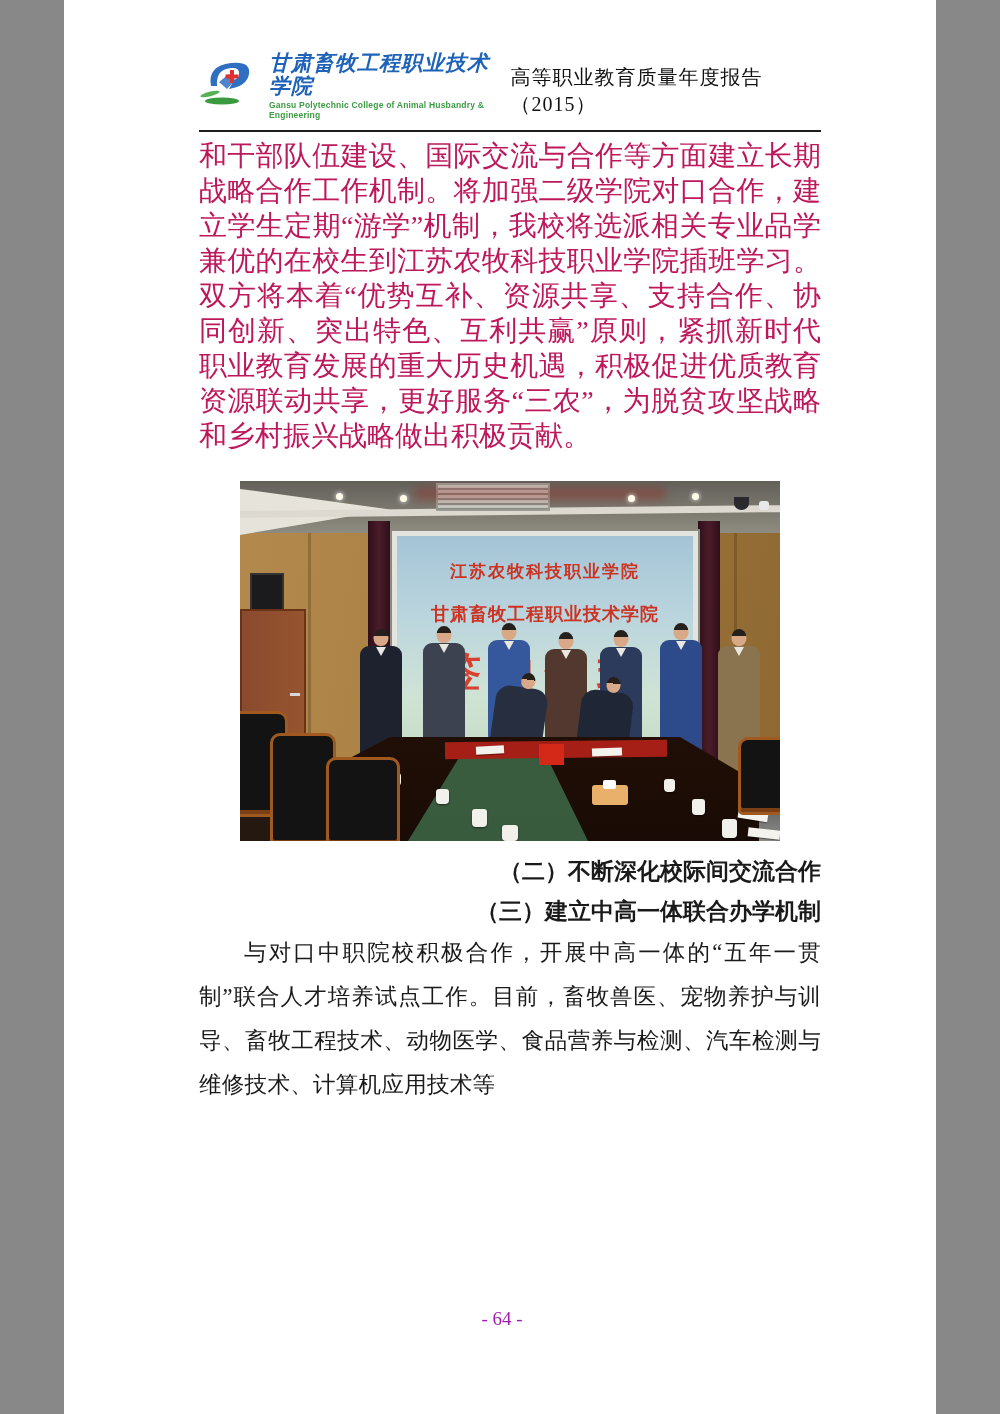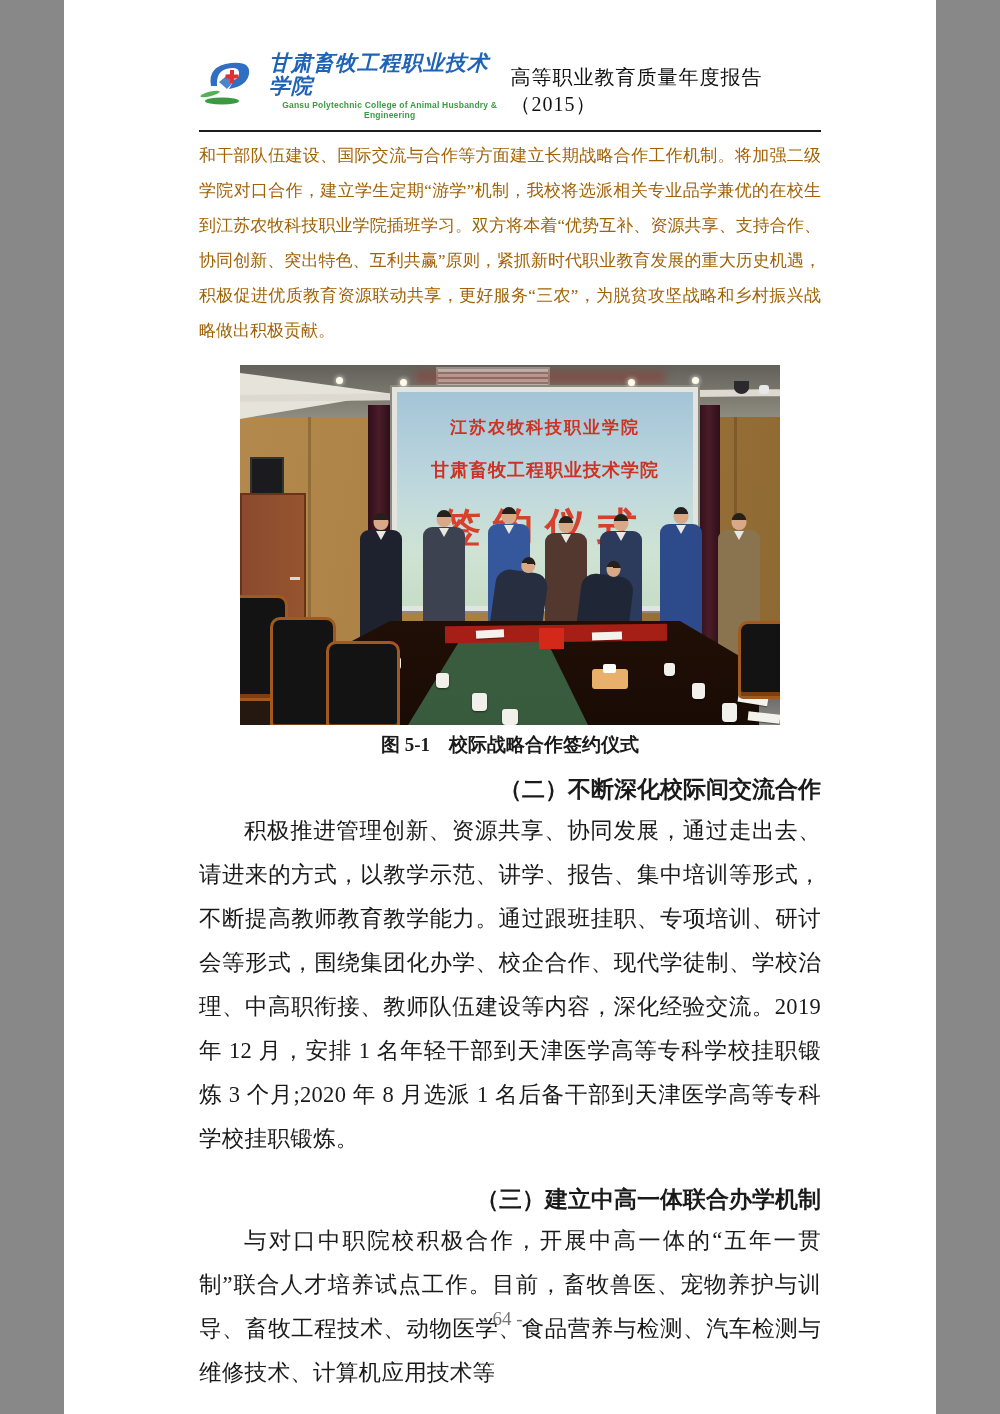--- a/index.html
+++ b/index.html
@@ -6,50 +6,50 @@
   .page{position:relative;width:872px;height:1414px;margin:0 auto;background:#ffffff;overflow:hidden;
         font-family:"Liberation Serif","DejaVu Serif",serif;color:#1a1a1a;}
   
   .header{margin:52px 115px 0 135px;padding-bottom:10px;border-bottom:2.5px solid #1c1c1c;
           display:flex;align-items:flex-end;justify-content:space-between;}
   .logo{display:flex;align-items:center;gap:8px;}
   .logo-txt{display:flex;flex-direction:column;line-height:1.1;}
   .logo-cn{font-size:21px;font-weight:bold;font-style:italic;color:#1f63b8;letter-spacing:1px;
            font-family:"Liberation Serif","DejaVu Serif",serif;}
   .logo-en{font-size:8.5px;font-weight:bold;color:#3d9a44;margin-top:3px;letter-spacing:.2px;
-           font-family:"Liberation Sans","DejaVu Sans",sans-serif;text-align:center;}
+           font-family:"Liberation Sans","DejaVu Sans",sans-serif;}
   .report-title{font-size:20px;color:#111;letter-spacing:1px;padding-bottom:2px;}
   
   .content{margin:0 115px 0 135px;}
   .para{text-align:justify;}
-  .para-blue{margin-top:6px;font-size:17px;line-height:35px;color:#a16207;}
+  .para-blue{margin-top:6px;font-size:28px;line-height:35px;color:#be185d;}
   .para-body{font-size:22.5px;line-height:44px;text-indent:2em;letter-spacing:.3px;}
   .heading{font-family:"Liberation Sans","DejaVu Sans",sans-serif;font-weight:bold;
            font-size:23px;text-indent:55px;margin:14px 0 0 0;line-height:32px;text-align:right;}
   .h3{margin-top:8px;}
   .caption{text-align:center;font-weight:bold;font-size:19px;margin-top:6px;line-height:28px;}
-  .footer{position:absolute;bottom:84px;left:4px;right:0;text-align:center;font-size:19px;color:#737373;}
+  .footer{position:absolute;bottom:84px;left:4px;right:0;text-align:center;font-size:19px;color:#a21caf;}
   
   .photo{position:relative;width:540px;height:360px;margin:6px auto 0 auto;overflow:hidden;
          background:linear-gradient(100deg,#b3894d 0%,#a97f42 45%,#9a7238 70%,#8d6832 100%);}
   .photo .panels{position:absolute;inset:0;background:repeating-linear-gradient(90deg,rgba(0,0,0,0) 0 68px,rgba(60,35,5,.25) 68px 71px);}
   .ph{position:absolute;}
   .ceiling{left:0;top:0;width:100%;height:52px;background:linear-gradient(180deg,#63605a,#8e8b80);z-index:2;}
   .wedge{left:0;top:8px;width:150px;height:46px;background:#e6e4da;clip-path:polygon(0 0,100% 45%,0 100%);z-index:3;}
   .beam{left:0;top:27px;width:100%;height:7px;background:#ddd9d0;transform:rotate(-.6deg);z-index:3;}
   .vent{left:196px;top:2px;width:110px;height:24px;background:repeating-linear-gradient(180deg,#c8c8c2 0 3px,#8a8a84 3px 5px);border:2px solid #9a9a94;z-index:3;}
   .ceilred{left:175px;top:6px;width:250px;height:13px;background:rgba(150,40,30,.38);filter:blur(4px);z-index:3;}
   .light{width:7px;height:7px;border-radius:50%;background:#fffbe8;box-shadow:0 0 5px #fff;z-index:4;}
   .cam{left:494px;top:16px;width:15px;height:13px;border-radius:0 0 50% 50%;background:#2a2a2e;z-index:4;}
   .cam2{left:519px;top:20px;width:10px;height:9px;border-radius:3px;background:#e8e8e8;z-index:4;}
   .curtain{top:40px;width:22px;height:255px;background:linear-gradient(90deg,#2e0f1a,#4a1c28 50%,#2e0f1a);z-index:2;}
   .speaker{left:10px;top:92px;width:30px;height:40px;background:#1b1b1d;border:2px solid #333;z-index:2;}
   .door{left:0;top:128px;width:62px;height:152px;background:linear-gradient(90deg,#8a4a2e,#96542f);border:2px solid #6a3318;z-index:2;}
   .handle{left:50px;top:212px;width:10px;height:3px;background:#d8d8d8;z-index:3;}
-  .screen{left:152px;top:22px;width:296px;height:214px;background:linear-gradient(180deg,#a4c4d6 0%,#bcd6de 40%,#cfe3d4 75%,#c6ddc6 100%);
+  .screen{left:152px;top:50px;width:296px;height:214px;background:linear-gradient(180deg,#a4c4d6 0%,#bcd6de 40%,#cfe3d4 75%,#c6ddc6 100%);
           border:5px solid #e4e4de;box-shadow:0 0 0 2px #8a8a80;z-index:3;}
   .scr-t{position:absolute;left:0;width:100%;text-align:center;font-weight:bold;color:#cc3322;
          font-family:"Liberation Sans","DejaVu Sans",sans-serif;}
   .scr1{top:24px;font-size:17px;letter-spacing:2px;}
   .scr2{top:66px;font-size:18px;letter-spacing:1px;}
   .scr3{top:108px;font-size:40px;letter-spacing:12px;color:#d8402e;}
   .pp{position:absolute;width:42px;border-radius:9px 9px 0 0;background:var(--s);z-index:4;}
   .pp::before{content:"";position:absolute;left:50%;transform:translateX(-50%);top:-17px;width:15px;height:17px;
               border-radius:50% 50% 46% 46%;background:linear-gradient(#26201c 0 40%,#d9a887 40%);}
   .pp::after{content:"";position:absolute;left:50%;transform:translateX(-50%);top:1px;width:0;height:0;
@@ -155,23 +155,21 @@
       <div class="ph paper" style="left:498px;top:330px;width:30px;height:9px;transform:rotate(9deg)"></div>
       <div class="ph paper" style="left:508px;top:348px;width:32px;height:9px;transform:rotate(6deg)"></div>
       <div class="ph carpet"></div>
       <div class="ph cab"></div>
       <div class="chair" style="left:-10px;top:230px;width:52px;height:100px"></div>
       <div class="chair" style="left:30px;top:252px;width:60px;height:108px"></div>
       <div class="chair" style="left:86px;top:276px;width:68px;height:84px"></div>
       <div class="chair" style="left:498px;top:256px;width:52px;height:72px"></div>
     </div>
 
-    <div class="caption">图 5-1　校际战略合作签约仪式</div>
 
     <h3 class="heading">（二）不断深化校际间交流合作</h3>
-    <p class="para para-body" style="margin-top:4px">积极推进管理创新、资源共享、协同发展，通过走出去、请进来的方式，以教学示范、讲学、报告、集中培训等形式，不断提高教师教育教学能力。通过跟班挂职、专项培训、研讨会等形式，围绕集团化办学、校企合作、现代学徒制、学校治理、中高职衔接、教师队伍建设等内容，深化经验交流。2019 年 12 月，安排 1 名年轻干部到天津医学高等专科学校挂职锻炼 3 个月;2020 年 8 月选派 1 名后备干部到天津医学高等专科学校挂职锻炼。</p>
 
     <h3 class="heading h3">（三）建立中高一体联合办学机制</h3>
     <p class="para para-body" style="margin-top:4px">与对口中职院校积极合作，开展中高一体的“五年一贯制”联合人才培养试点工作。目前，畜牧兽医、宠物养护与训导、畜牧工程技术、动物医学、食品营养与检测、汽车检测与维修技术、计算机应用技术等</p>
   </div>
 
   <div class="footer">- 64 -</div>
 </div>
 
 </body></html>

